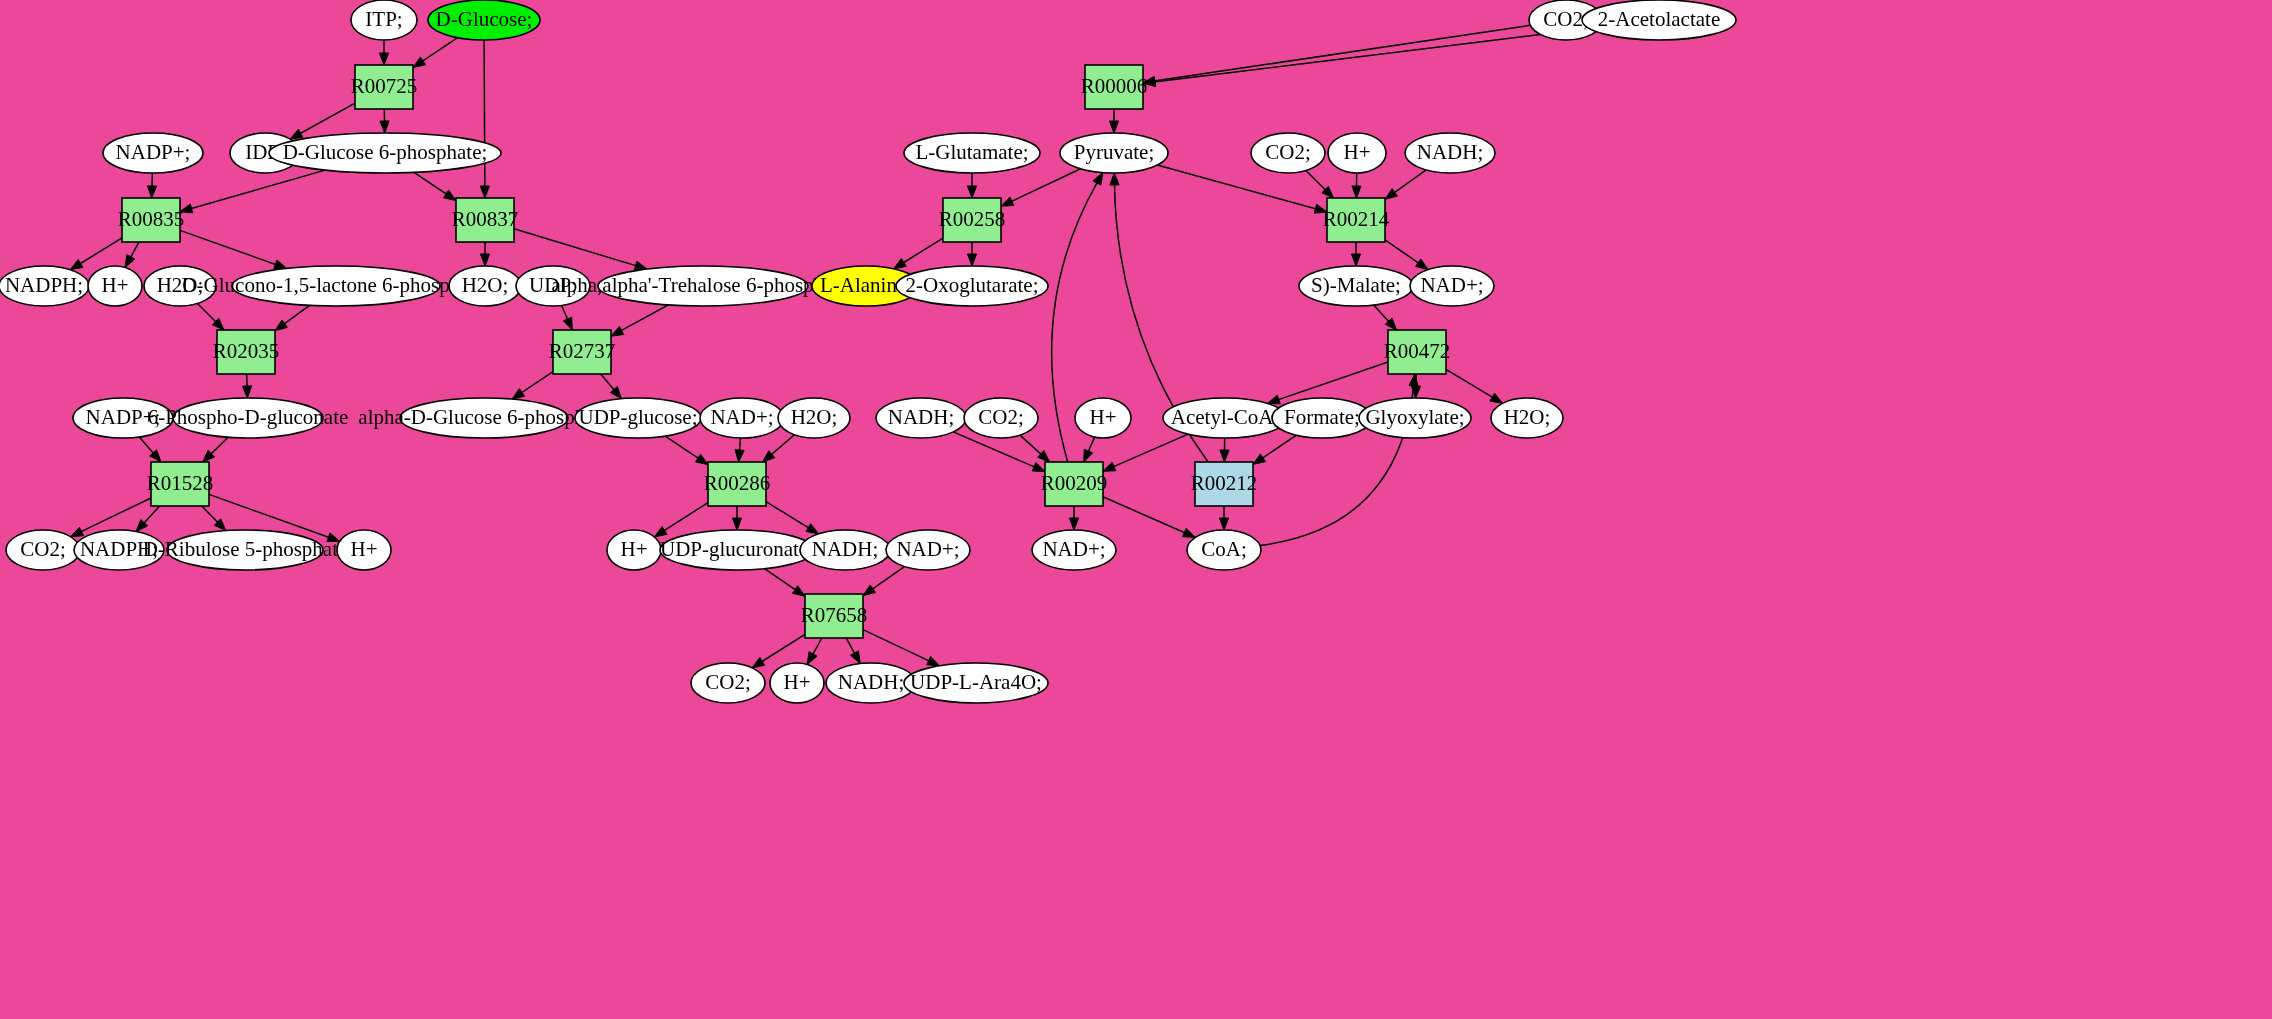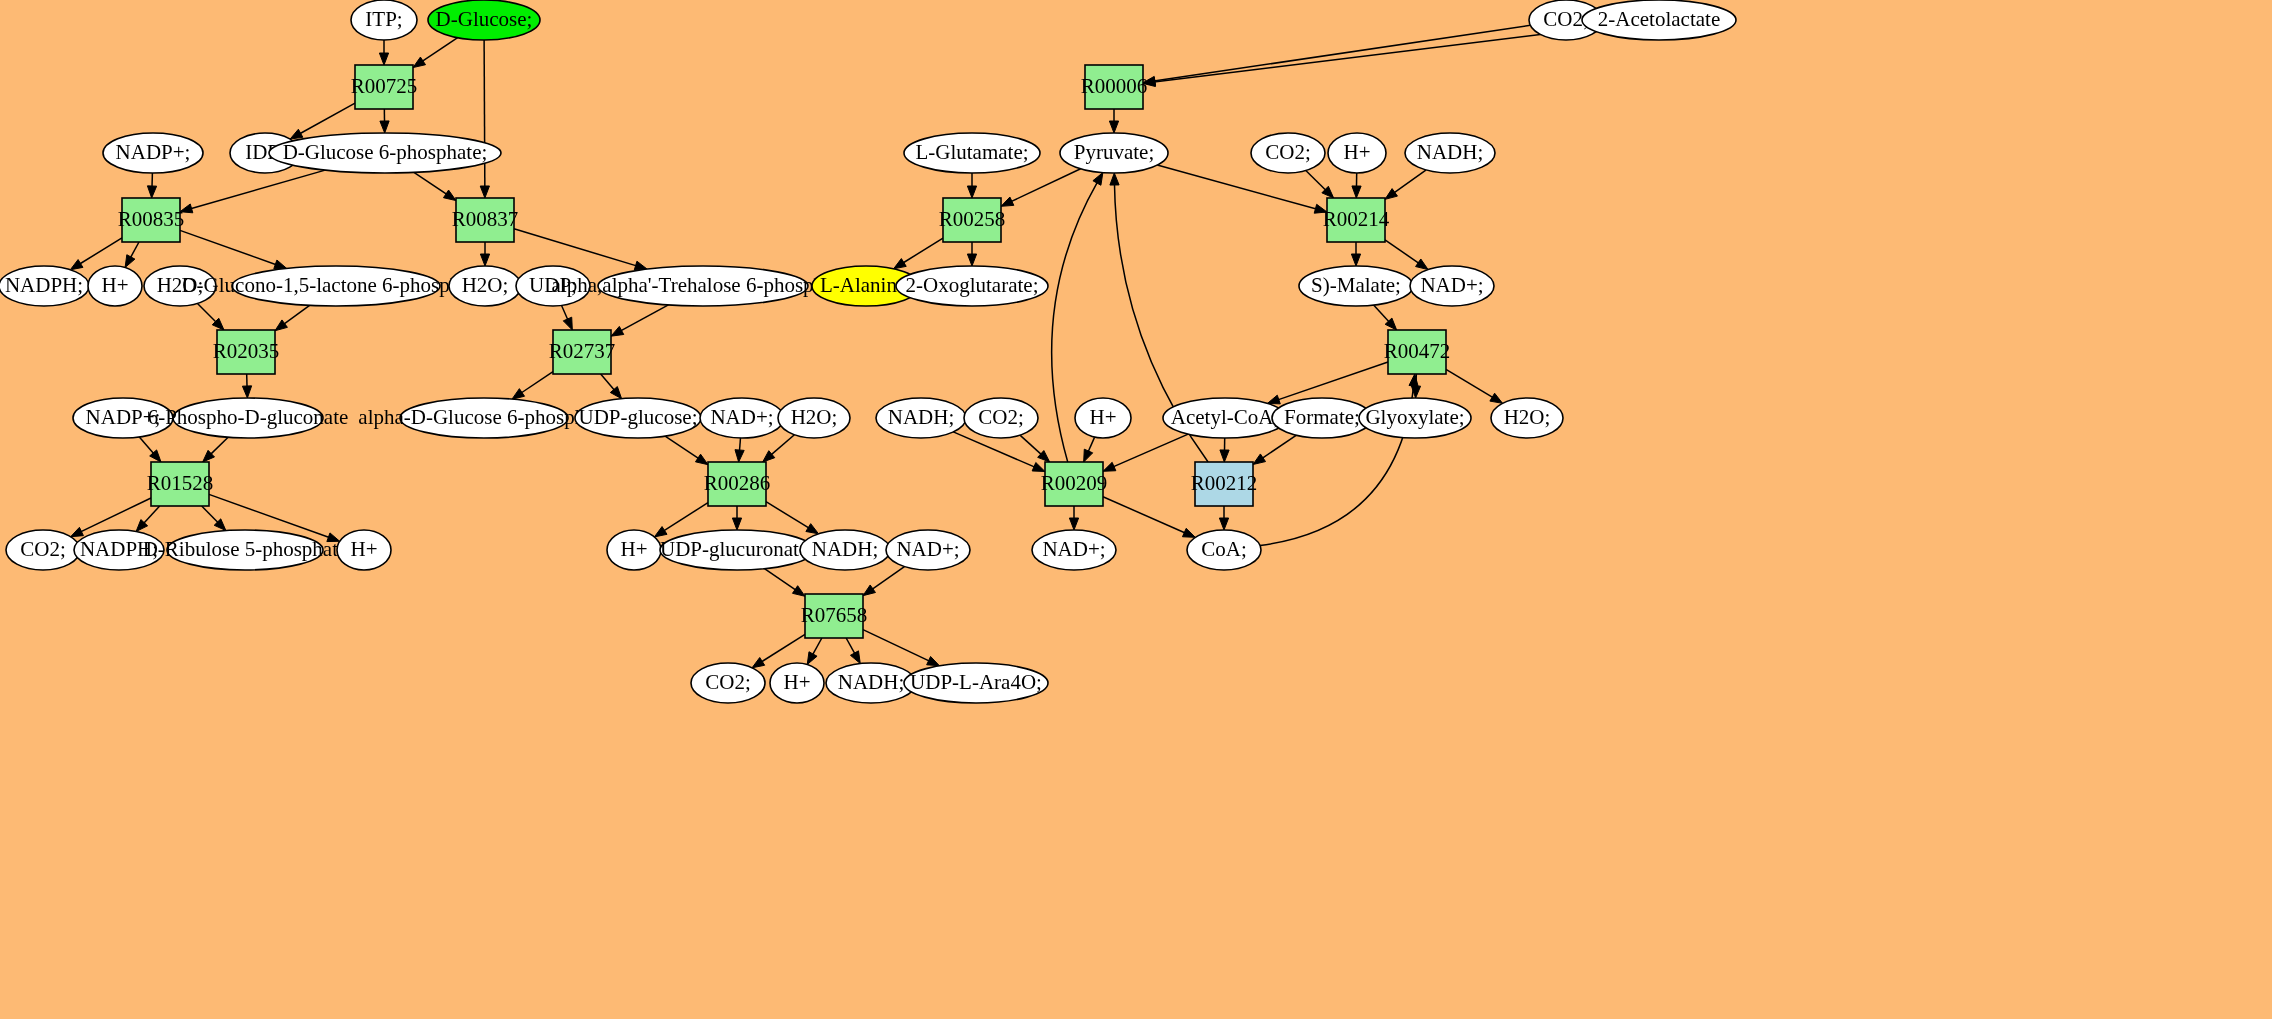--- a/index.html
+++ b/index.html
@@ -5,21 +5,21 @@
 <style>
   html, body {
     margin: 0;
     padding: 0;
     background: #ffffff;
   }
   #graph-root {
     position: relative;
     width: 2272px;
     height: 1019px;
-    background: #fdba74;
+    background: #ec4899;
     font-family: "Liberation Serif", "DejaVu Serif", serif;
     overflow: hidden;
   }
   svg#pathway-svg {
     display: block;
     width: 2272px;
     height: 1019px;
   }
   .node-ellipse {
     fill: #ffffff;

